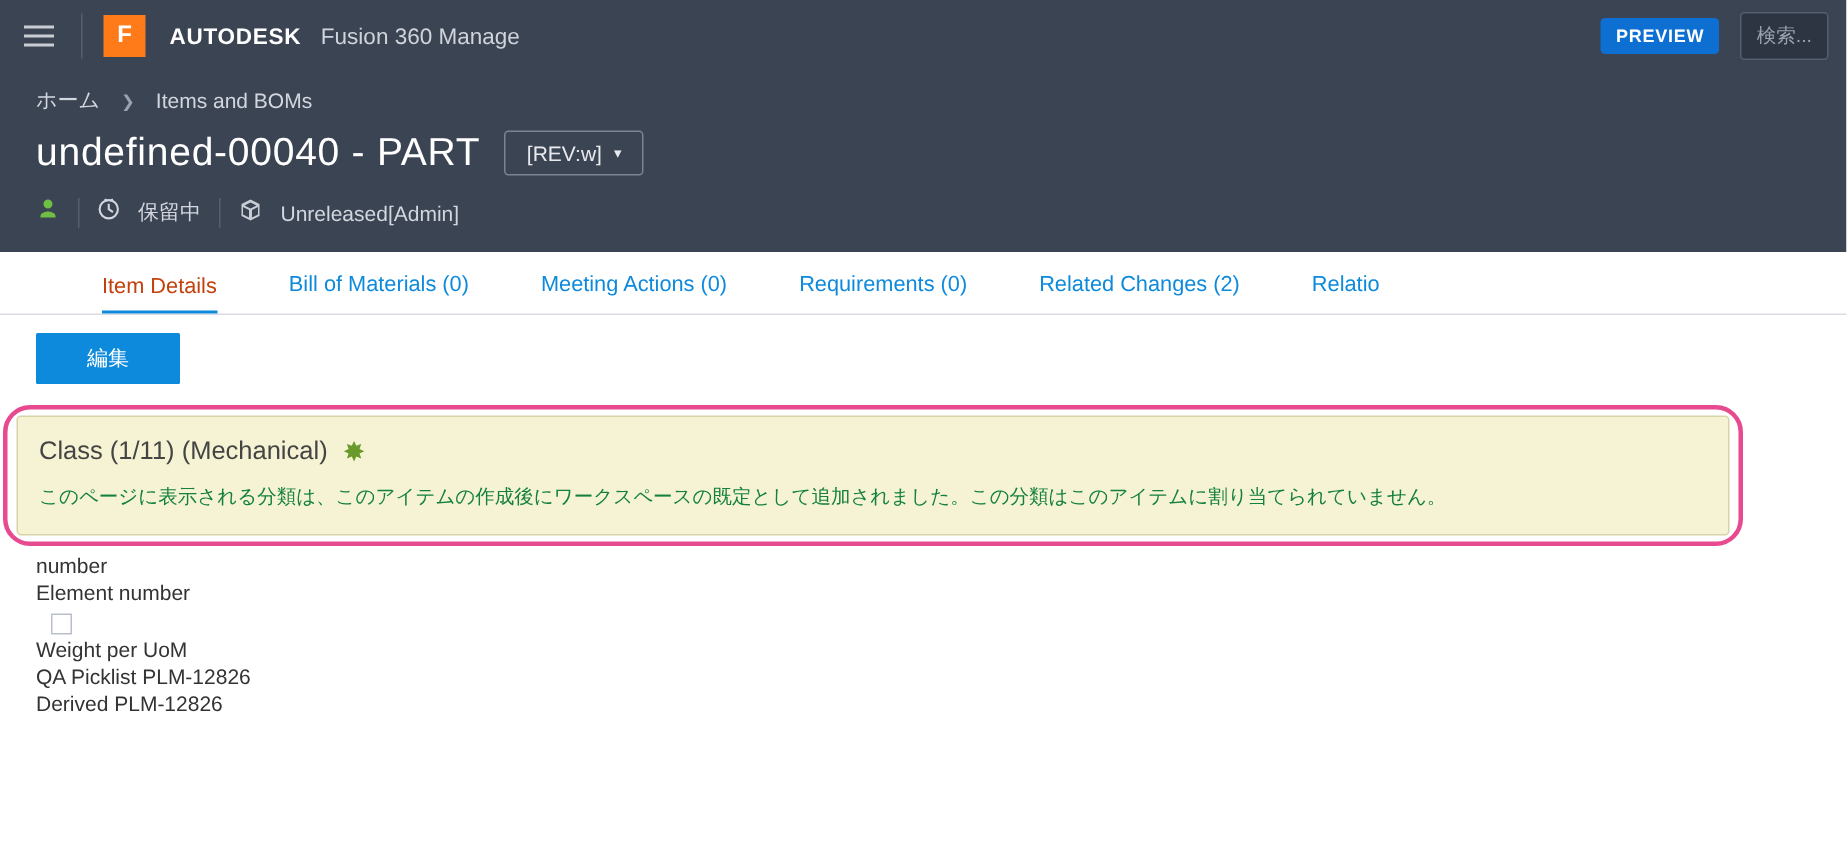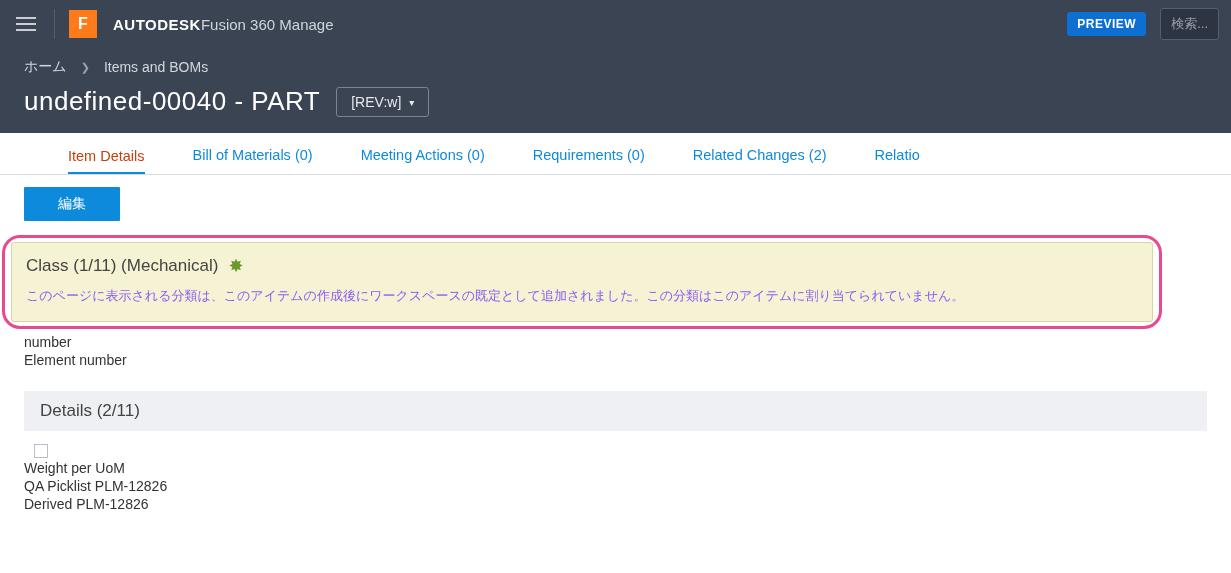--- a/index.html
+++ b/index.html
@@ -3,21 +3,21 @@
 <meta charset="utf-8">
 <style>
   * { margin: 0; padding: 0; box-sizing: border-box; }
   body { font-family: "Segoe UI", Arial, sans-serif; font-size: 14px; color: #333; background: #fff; width: 1231px; overflow-x: hidden; }
 
   .topbar { background: #3b4453; height: 48px; display: flex; align-items: center; padding: 0 12px; gap: 14px; color: #fff; }
   .menu-btn { display: flex; flex-direction: column; gap: 4px; cursor: pointer; padding: 6px 4px; }
   .menu-btn span { display: block; width: 20px; height: 2px; background: #c9cdd4; }
   .vdiv { width: 1px; height: 30px; background: #555e6e; }
   .logo-box { width: 28px; height: 28px; background: #ff7b1a; display: flex; align-items: center; justify-content: center; font-weight: bold; font-size: 16px; color: #fff; margin-right: 2px; }
-  .brand { display: flex; align-items: baseline; gap: 0; }
+  .brand { display: flex; align-items: baseline; gap: 13px; }
   .brand-strong { font-weight: 600; letter-spacing: 0.5px; font-size: 15px; }
   .brand-rest { font-weight: 300; font-size: 15px; color: #d0d4da; }
   .topbar-spacer { flex: 1; }
   .preview-badge { background: #0d6fd1; color: #fff; font-weight: 700; font-size: 12px; padding: 5px 10px; border-radius: 3px; letter-spacing: 0.5px; }
   .search-box { background: #2e3542; border: 1px solid #555e6e; border-radius: 3px; padding: 6px 10px; color: #9aa2b1; min-width: 40px; font-size: 13px; }
 
   .subheader { background: #3b4453; padding: 10px 24px 16px 24px; color: #fff; }
   .breadcrumb { display: flex; align-items: center; gap: 14px; font-size: 14px; color: #d2d6de; margin-bottom: 10px; text-align: center; }
   .crumb-sep { font-size: 11px; color: #9aa2b1; }
   .title-row { display: flex; align-items: flex-end; gap: 16px; }
@@ -34,21 +34,21 @@
   .tab { padding: 10px 0 11px 0; margin: 0 24px; font-size: 14.5px; color: #0d8adb; cursor: pointer; white-space: nowrap; }
   .tab.active { color: #c2410c; border-bottom: 3px solid #0d8adb; margin-bottom: -1px; padding-bottom: 8px; }
 
   .content { padding: 12px 24px; }
   .edit-btn { background: #0d8adb; color: #fff; border: none; padding: 8px 34px; font-size: 14px; cursor: pointer; border-radius: 1px; }
 
   .class-callout { margin-top: 14px; border: 3px solid #e84a8f; border-radius: 18px; padding: 4px 6px 4px 6px; position: relative; left: -22px; width: 1160px; }
   .class-inner { background: #f5f3d3; border: 1px solid #d8d4a8; padding: 12px 14px 16px 14px; border-radius: 3px; }
   .class-header { display: flex; align-items: center; gap: 10px; font-size: 17px; color: #444; margin-bottom: 10px; }
   .burst-icon { color: #6a9a2b; font-size: 18px; }
-  .class-msg { font-size: 13px; color: #8b5cf6; }
+  .class-msg { font-size: 13px; color: #15803d; }
 
   .field-list { margin-top: 4px; }
   .field-row { display: flex; align-items: center; padding: 1px 0; }
   .field-label { width: 220px; text-align: left; font-size: 14px; color: #333; padding-right: 8px; }
   .checkbox { width: 14px; height: 14px; border: 1px solid #b9bfc8; margin-left: 10px; }
 
   .section-header { background: #eef0f3; padding: 10px 16px; font-size: 17px; color: #444; margin-top: 22px; margin-bottom: 12px; }
 </style>
 </head>
 <body>
@@ -76,20 +76,43 @@
     <span class="crumb-sep">❯</span>
     <span>Items and BOMs</span>
   </div>
   <div class="title-row">
     <div class="page-title">undefined-00040 - PART</div>
     <div class="rev-btn">
       <span>[REV:w]</span>
       <span class="chev">▾</span>
     </div>
   </div>
+  <div class="meta-row">
+    <span class="meta-icon">
+      <svg width="16" height="16" viewBox="0 0 16 16">
+          <path fill="#6fbf44" d="M8 2a3 3 0 110 6 3 3 0 010-6zm-5 11c0-2 3-3 5-3s5 1 5 3v1H3v-1z"></path>
+        </svg>
+    </span>
+    <div class="meta-sep"></div>
+    <span class="clock-icon">
+      <svg width="15" height="15" viewBox="0 0 16 16">
+          <circle cx="8" cy="8" r="6.5" fill="none" stroke="#d2d6de" stroke-width="1.5"></circle>
+          <path d="M8 4v4l3 2" fill="none" stroke="#d2d6de" stroke-width="1.5"></path>
+          <path d="M5 1l2 1M11 1l-2 1" stroke="#d2d6de" stroke-width="1.5"></path>
+        </svg>
+    </span>
+    <span>保留中</span>
+    <div class="meta-sep"></div>
+    <span class="box-icon">
+      <svg width="16" height="16" viewBox="0 0 16 16">
+          <path fill="#c9cdd4" d="M8 1l6 3v8l-6 3-6-3V4l6-3zm0 2L4 5l4 2 4-2-4-2zM3 6v5l4 2V8L3 6zm10 0l-4 2v5l4-2V6z"></path>
+        </svg>
+    </span>
+    <span>Unreleased[Admin]</span>
+  </div>
 </div>
 
 <div class="tabs">
   <div class="tab active">Item Details</div>
   <div class="tab">Bill of Materials (0)</div>
   <div class="tab">Meeting Actions (0)</div>
   <div class="tab">Requirements (0)</div>
   <div class="tab">Related Changes (2)</div>
   <div class="tab">Relatio</div>
 </div>
@@ -109,21 +132,20 @@
 
   <div class="field-list">
     <div class="field-row">
       <div class="field-label">number</div>
     </div>
     <div class="field-row">
       <div class="field-label">Element number</div>
     </div>
   </div>
 
-  <div class="section-header">Details (2/11)</div>
 
   <div class="field-list">
     <div class="field-row">
       <div class="checkbox"></div>
     </div>
     <div class="field-row">
       <div class="field-label">Weight per UoM</div>
     </div>
     <div class="field-row">
       <div class="field-label">QA Picklist PLM-12826</div>

